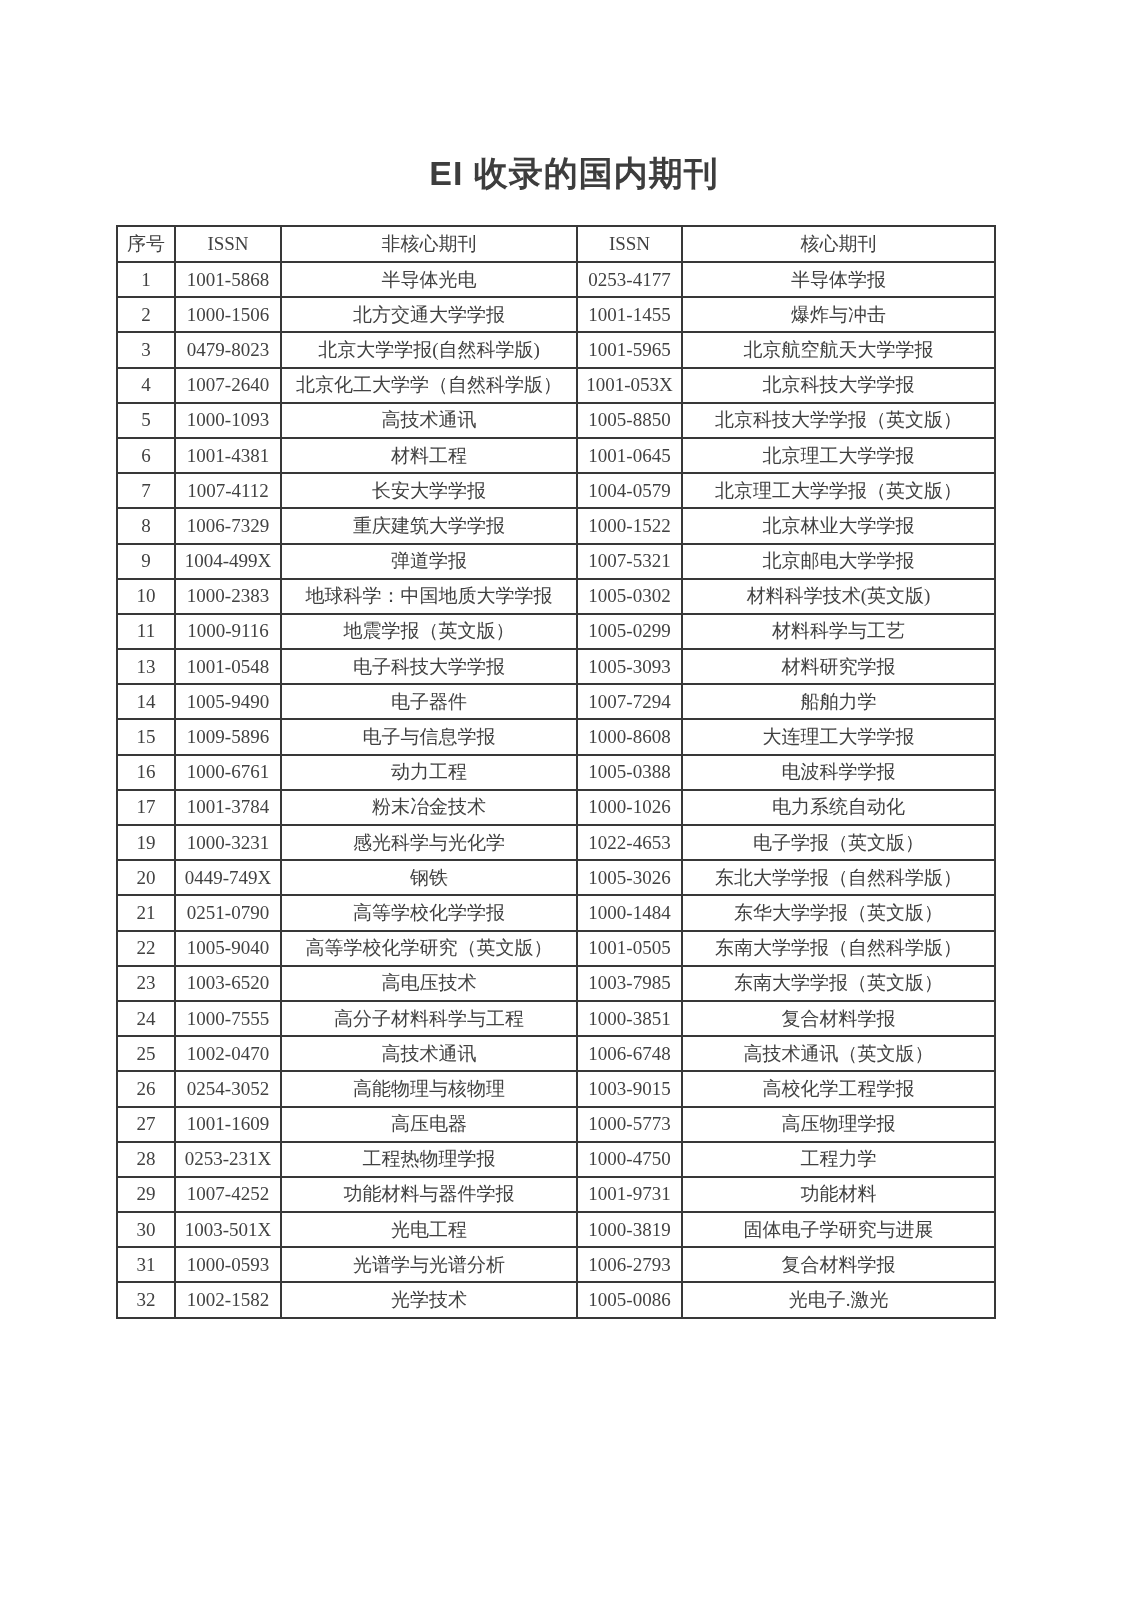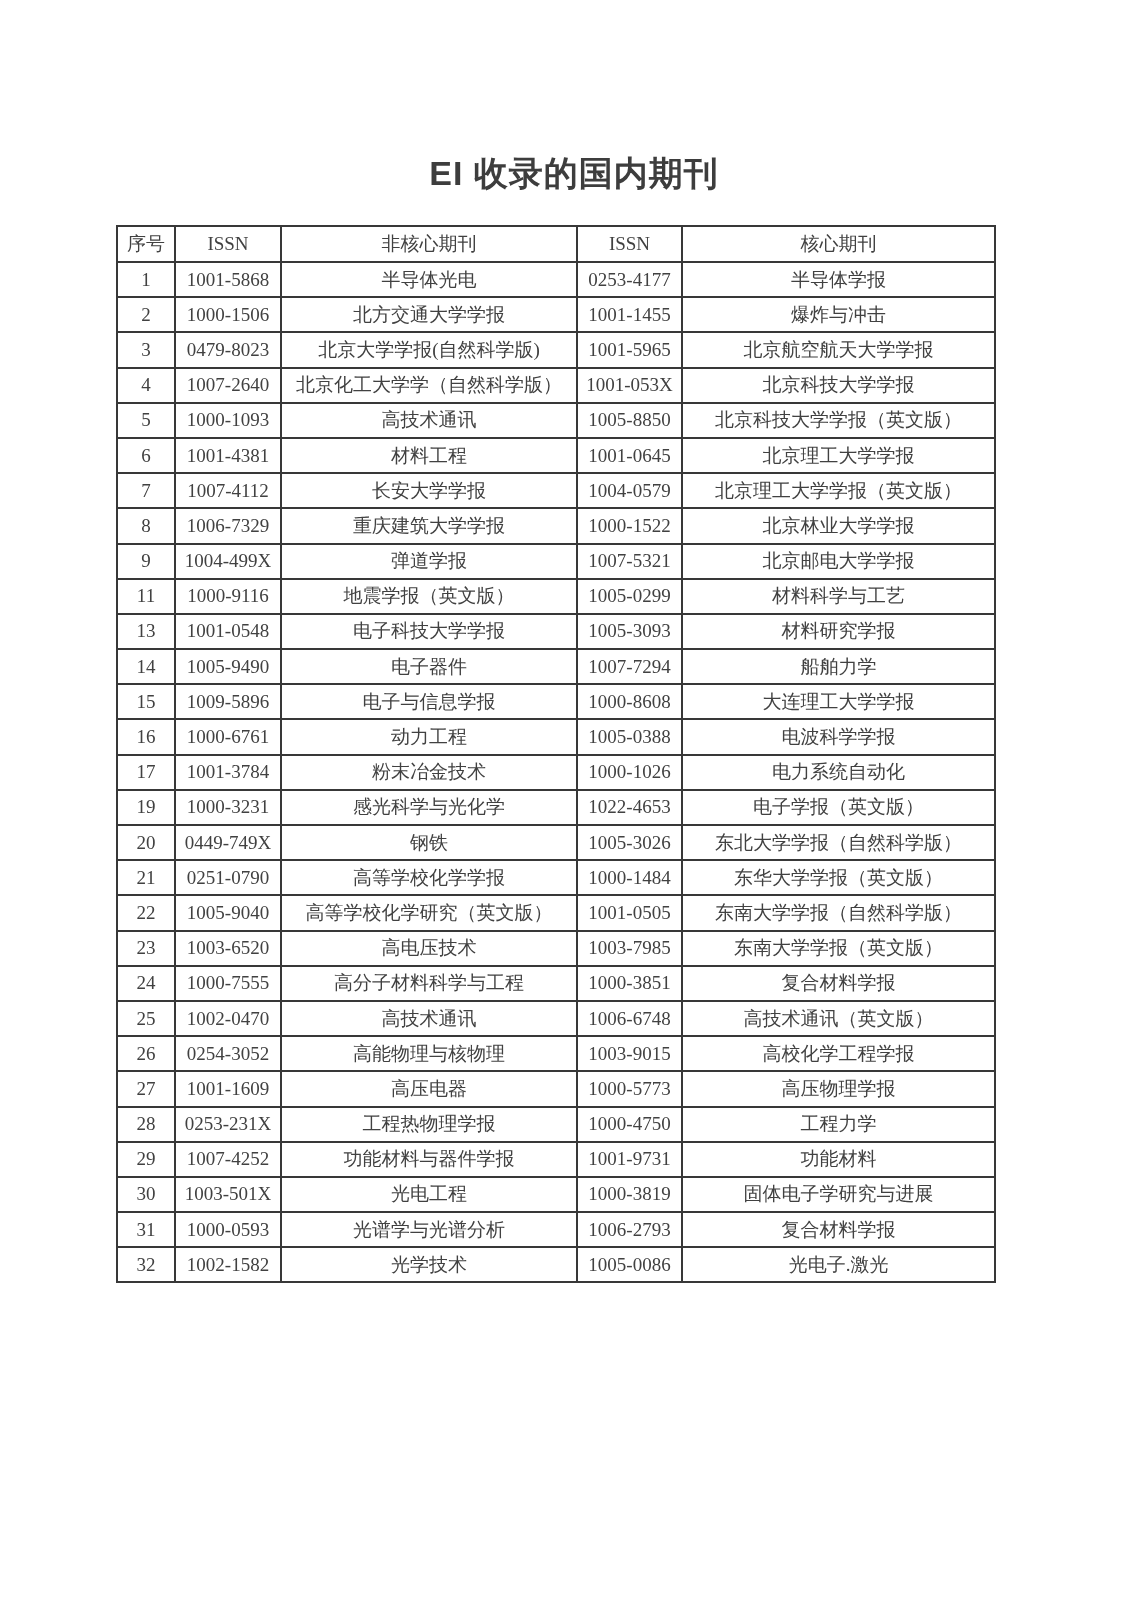--- a/index.html
+++ b/index.html
@@ -133,20 +133,27 @@
           <td>北京林业大学学报</td>
         </tr>
         <tr>
           <td>9</td>
           <td>1004-499X</td>
           <td>弹道学报</td>
           <td>1007-5321</td>
           <td>北京邮电大学学报</td>
         </tr>
         <tr>
+          <td>10</td>
+          <td>1000-2383</td>
+          <td>地球科学：中国地质大学学报</td>
+          <td>1005-0302</td>
+          <td>材料科学技术(英文版)</td>
+        </tr>
+        <tr>
           <td>11</td>
           <td>1000-9116</td>
           <td>地震学报（英文版）</td>
           <td>1005-0299</td>
           <td>材料科学与工艺</td>
         </tr>
         <tr>
           <td>13</td>
           <td>1001-0548</td>
           <td>电子科技大学学报</td>

